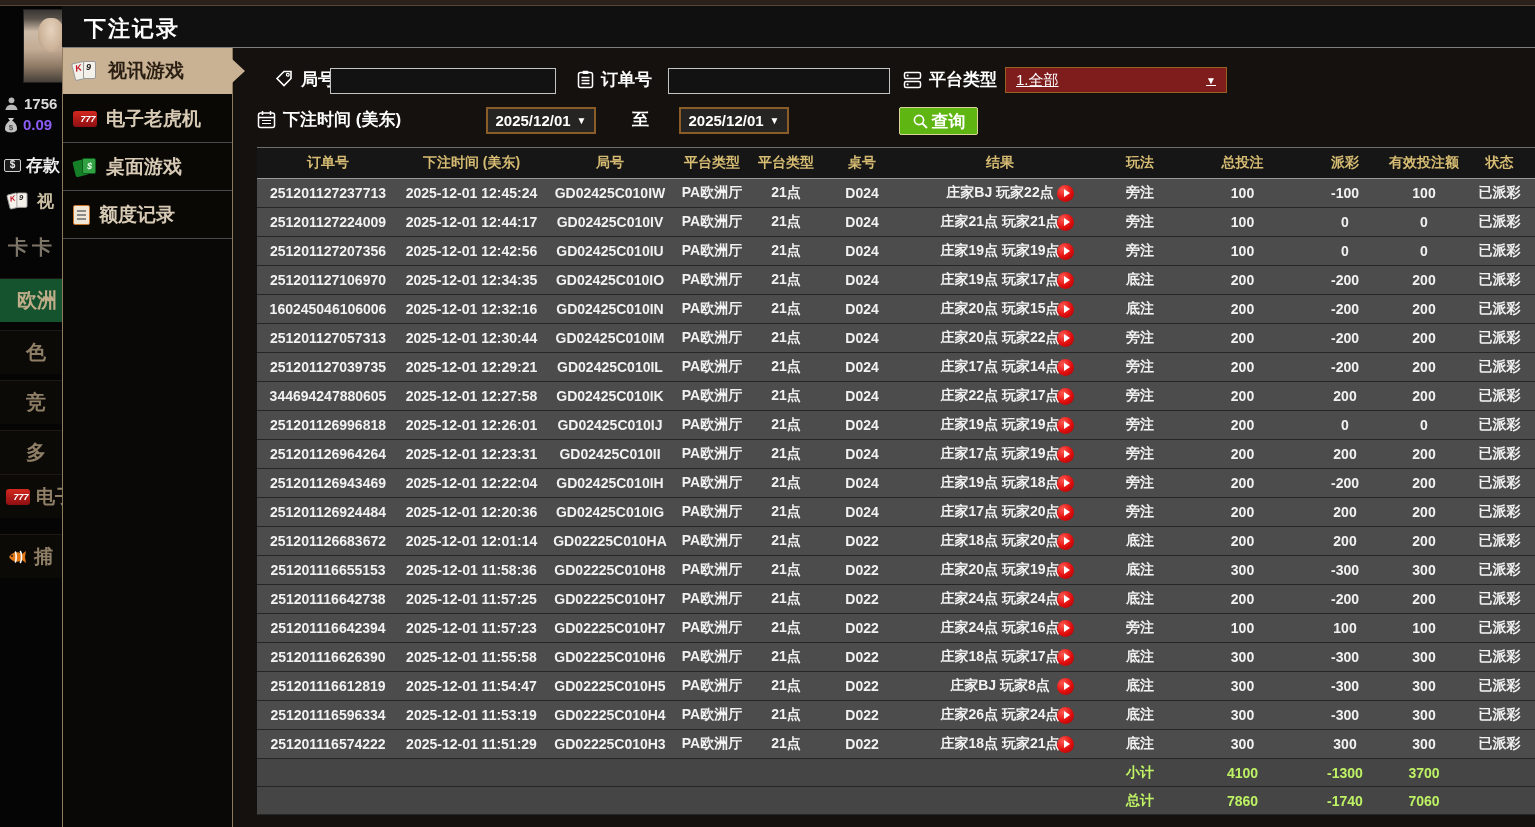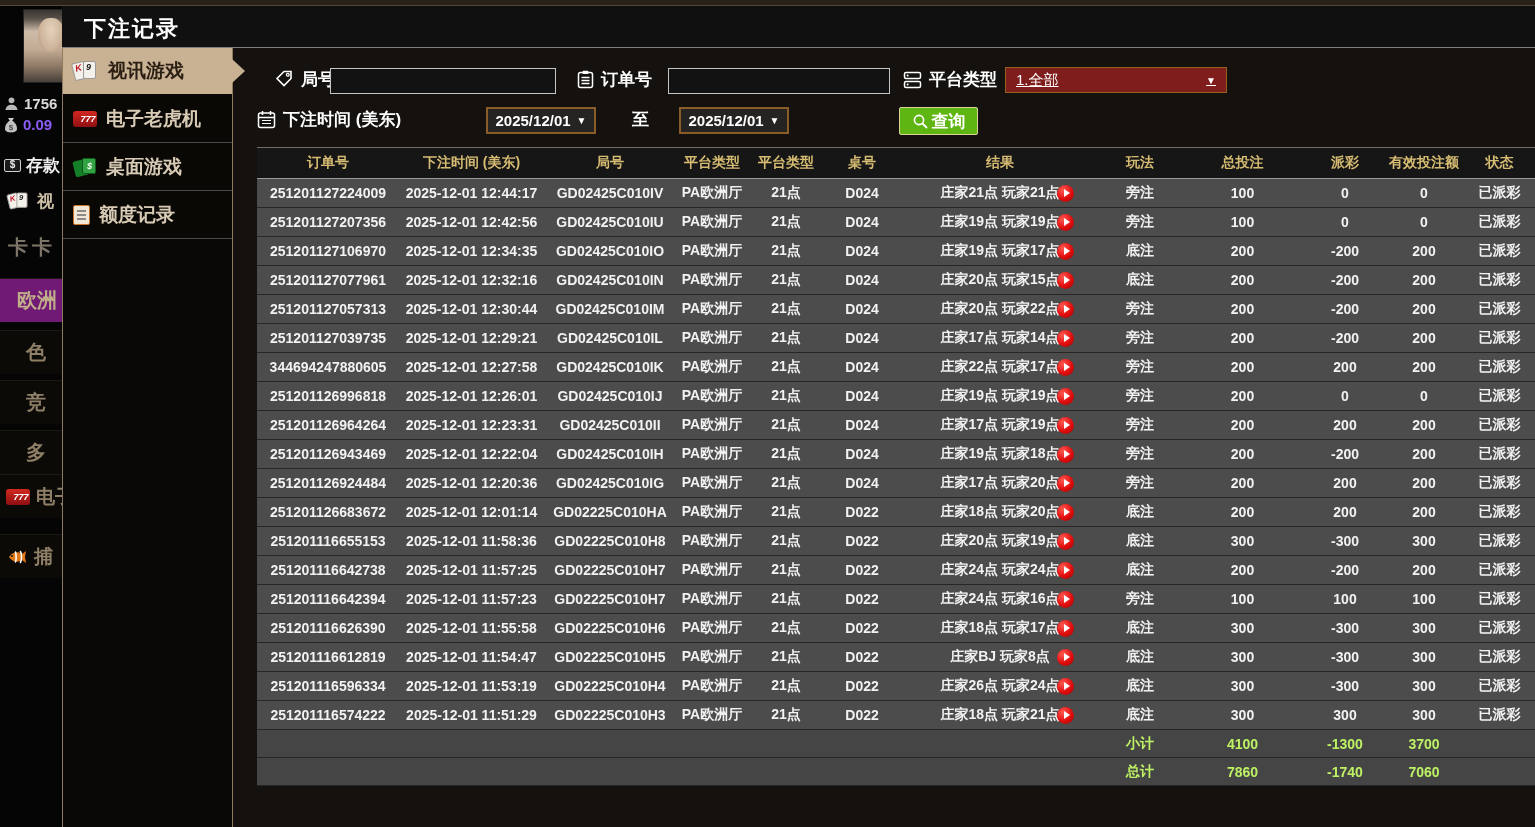--- a/index.html
+++ b/index.html
@@ -23,21 +23,21 @@
     font-size:15px; font-weight:700; white-space:nowrap; }
   .rail-stat .val-white { color:#dcdcdc; }
   .rail-stat .val-gold  { color:#8b5cf6; }
   .rail-row { position:absolute; left:4px; display:flex; align-items:center; gap:5px; white-space:nowrap; }
   .rail-deposit { color:#efefef; font-size:17px; font-weight:700; }
   .rail-video   { color:#cbbfa4; font-size:17px; font-weight:700; }
   .rail-hall { position:absolute; left:8px; color:#7d7668; font-size:20px; font-weight:700; letter-spacing:4px; }
   .rail-menu-item { position:absolute; left:0; width:62px; height:44px; display:flex; align-items:center;
     padding-left:26px; color:#8f7f66; font-size:20px; font-weight:700; background:#0c0a07;
     border-top:1px solid #1c1914; cursor:pointer; white-space:nowrap; gap:6px; }
-  .rail-menu-item.active { background:#701a75; color:#c0ad8a;padding-left:17px; }
+  .rail-menu-item.active { background:#14532d; color:#c0ad8a;padding-left:17px; }
   .rail-menu-item.iconed { padding-left:6px; font-size:19px; }
 
   
   .i-person { width:15px; height:15px; flex:0 0 auto; }
   .i-bag { width:14px; height:16px; flex:0 0 auto; }
   .i-note { width:17px; height:13px; border:1px solid #cfcfcf; border-radius:2px; position:relative; background:#1b1b1b; flex:0 0 auto;}
   .i-note::after { content:"$"; position:absolute; left:0; right:0; top:-1px; text-align:center;
     font-size:10px; color:#e8e8e8; font-weight:700; }
   .i-cards { position:relative; width:26px; height:24px; flex:0 0 auto; }
   .i-cards .c1,.i-cards .c2 { position:absolute; width:13px; height:18px; background:#f4f0ea;
@@ -297,20 +297,34 @@
             <th>结果</th>
             <th>玩法</th>
             <th>总投注</th>
             <th>派彩</th>
             <th>有效投注额</th>
             <th>状态</th>
           </tr>
         </thead>
       <tbody id="tbody-rows">
           <tr>
+            <td>251201127237713</td>
+            <td>2025-12-01 12:45:24</td>
+            <td>GD02425C010IW</td>
+            <td>PA欧洲厅</td>
+            <td>21点</td>
+            <td>D024</td>
+            <td class="result-cell">庄家BJ 玩家22点<span class="play-btn"></span></td>
+            <td>旁注</td>
+            <td>100</td>
+            <td class="pay-neg">-100</td>
+            <td>100</td>
+            <td class="status-paid">已派彩</td>
+          </tr>
+          <tr>
             <td>251201127224009</td>
             <td>2025-12-01 12:44:17</td>
             <td>GD02425C010IV</td>
             <td>PA欧洲厅</td>
             <td>21点</td>
             <td>D024</td>
             <td class="result-cell">庄家21点 玩家21点<span class="play-btn"></span></td>
             <td>旁注</td>
             <td>100</td>
             <td class="pay-zero">0</td>
@@ -339,21 +353,21 @@
             <td>21点</td>
             <td>D024</td>
             <td class="result-cell">庄家19点 玩家17点<span class="play-btn"></span></td>
             <td>底注</td>
             <td>200</td>
             <td class="pay-neg">-200</td>
             <td>200</td>
             <td class="status-paid">已派彩</td>
           </tr>
           <tr>
-            <td>251201127077961</td>
+            <td>160245046106006</td>
             <td>2025-12-01 12:32:16</td>
             <td>GD02425C010IN</td>
             <td>PA欧洲厅</td>
             <td>21点</td>
             <td>D024</td>
             <td class="result-cell">庄家20点 玩家15点<span class="play-btn"></span></td>
             <td>底注</td>
             <td>200</td>
             <td class="pay-neg">-200</td>
             <td>200</td>

